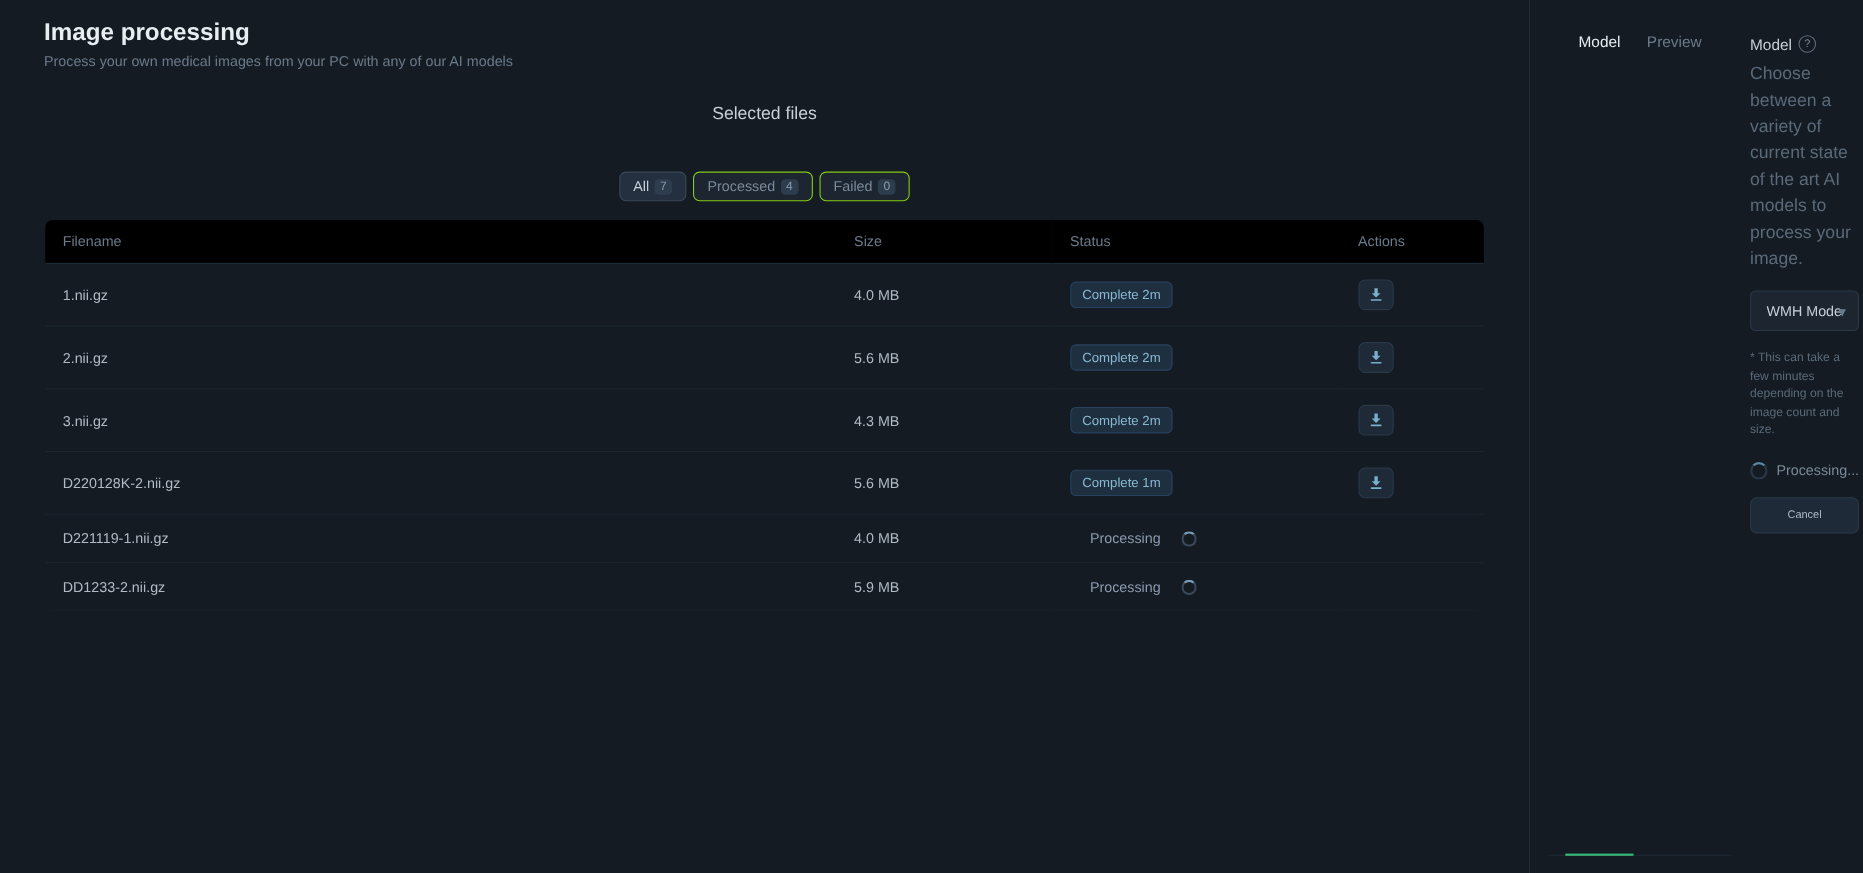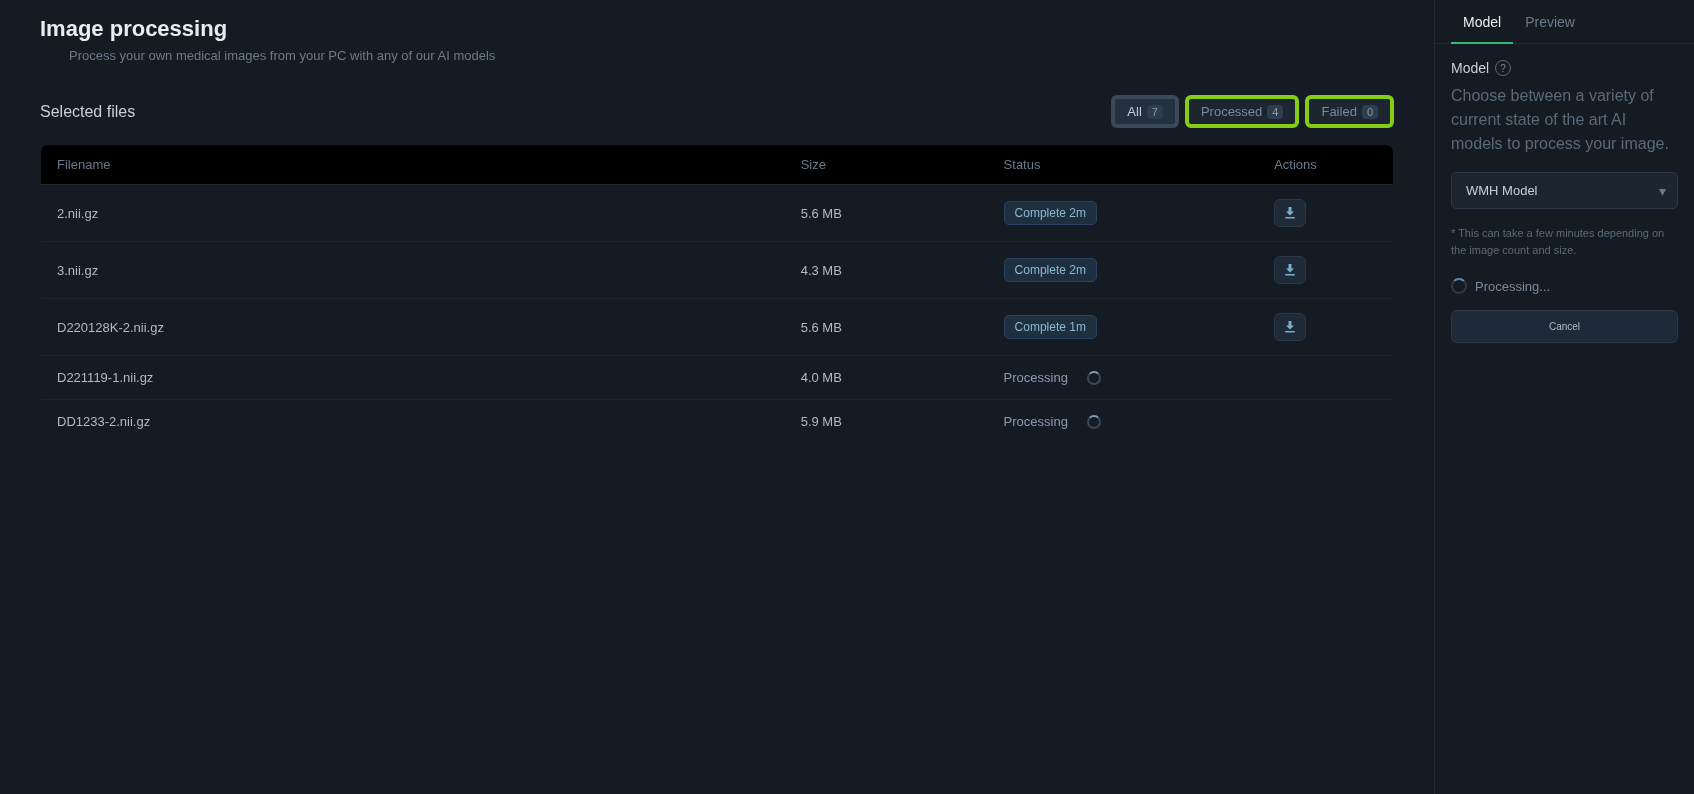--- a/index.html
+++ b/index.html
@@ -25,52 +25,53 @@
       font-size: 22px;
       font-weight: 600;
       color: #e8edf2;
       margin-bottom: 6px;
     }
 
     .page-subtitle {
       font-size: 13px;
       color: #6b7a8a;
       margin-bottom: 32px;
-      margin-left: 29px;
     }
 
     .section-header {
       display: flex;
       align-items: center;
       justify-content: space-between;
       margin-bottom: 16px;
+      flex-direction: column;
     }
 
     .section-title {
       font-size: 16px;
       font-weight: 500;
       color: #c8d0d8;
     }
 
     .filter-tabs {
       display: flex;
       gap: 6px;
     }
 
     .filter-tab {
       padding: 5px 12px;
       border-radius: 6px;
-      border: 4px solid #84cc16;
+      border: 1px solid #84cc16;
       background: #1c2530;
       color: #7a8a9a;
       cursor: pointer;
       font-size: 13px;
       display: flex;
       align-items: center;
       gap: 5px;
+      margin-top: 43px;
     }
 
     .filter-tab.active {
       background: #243040;
       color: #c8d0d8;
       border-color: #3a4858;
     }
 
     .filter-tab .badge {
       background: #2e3d4e;
@@ -123,20 +124,21 @@
       color: #8ab8d0;
       border: 1px solid #2a4060;
     }
 
     .status-processing {
       color: #8a9ab0;
       background: transparent;
       display: inline-flex;
       align-items: center;
       gap: 19px;
+      margin-left: 18px;
     }
 
     .spinner {
       display: inline-block;
       width: 14px;
       height: 14px;
       border: 2px solid #3a4858;
       border-top-color: #7a9ab8;
       border-radius: 50%;
       animation: spin 1s linear infinite;
@@ -153,26 +155,26 @@
       padding: 6px 8px;
       cursor: pointer;
       color: #8ab0c8;
       display: inline-flex;
       align-items: center;
       justify-content: center;
     }
 
     
     .right-panel {
-      width: 260px;
+      width: 304px;
       background: #141b22;
       border-left: 1px solid #1e2a35;
       display: flex;
-      flex-direction: column;
-      padding: 0;
+      flex-direction: row;
+      padding: 16px;
     }
 
     .panel-tabs {
       display: flex;
       border-bottom: 1px solid #1e2a35;
       padding: 0 16px;
     }
 
     .panel-tab {
       padding: 14px 12px 12px;
@@ -320,20 +322,31 @@
   <table class="file-table">
     <thead>
       <tr>
         <th class="filename-col">Filename</th>
         <th class="size-col">Size</th>
         <th class="status-col">Status</th>
         <th class="actions-col">Actions</th>
       </tr>
     </thead>
     <tbody id="file-table-body">
+    <tr>
+          <td>1.nii.gz</td>
+          <td>4.0 MB</td>
+          <td><span class="status-badge status-complete">Complete  2m</span></td>
+          <td><button class="download-btn">
+              <svg width="14" height="14" viewBox="0 0 14 14" fill="none" xmlns="http://www.w3.org/2000/svg">
+                <path d="M7 9.5L3 5.5H5.5V1H8.5V5.5H11L7 9.5Z" fill="#7ab0c8"></path>
+                <rect x="2" y="11" width="10" height="1.5" rx="0.75" fill="#7ab0c8"></rect>
+              </svg>
+            </button></td>
+        </tr>
         <tr>
           <td>2.nii.gz</td>
           <td>5.6 MB</td>
           <td><span class="status-badge status-complete">Complete  2m</span></td>
           <td><button class="download-btn">
               <svg width="14" height="14" viewBox="0 0 14 14" fill="none" xmlns="http://www.w3.org/2000/svg">
                 <path d="M7 9.5L3 5.5H5.5V1H8.5V5.5H11L7 9.5Z" fill="#7ab0c8"></path>
                 <rect x="2" y="11" width="10" height="1.5" rx="0.75" fill="#7ab0c8"></rect>
               </svg>
             </button></td>

